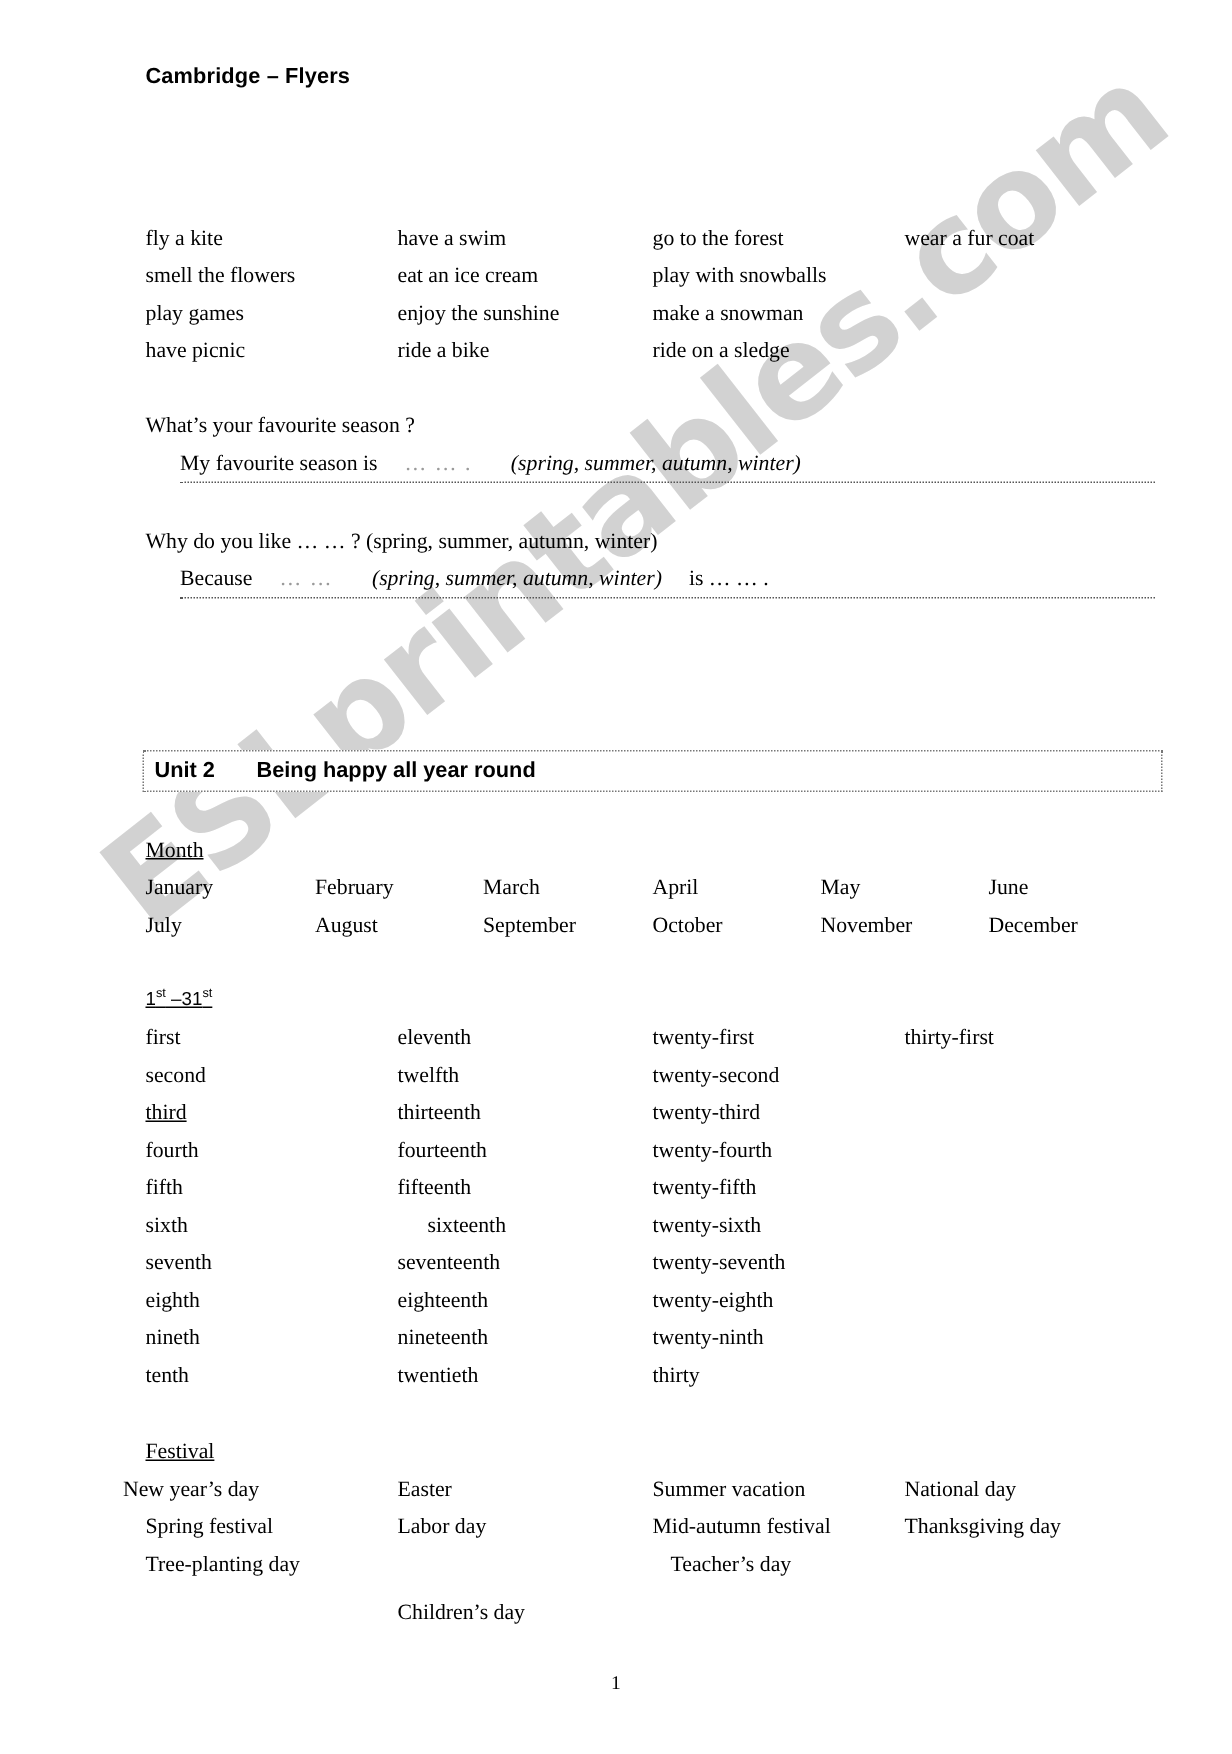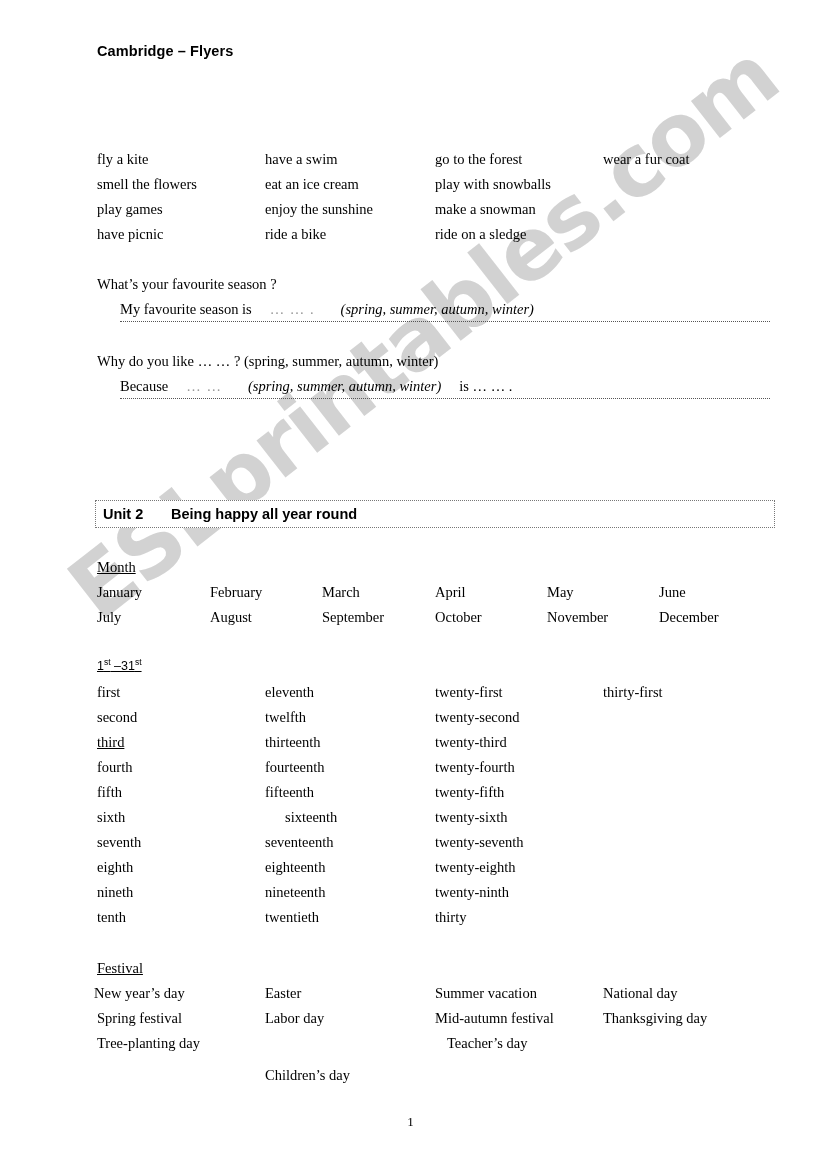--- a/index.html
+++ b/index.html
@@ -246,21 +246,21 @@
   <div class="cell" style="left:435px; top:808px;">twenty-sixth</div>
   <div class="cell" style="left:435px; top:833px;">twenty-seventh</div>
   <div class="cell" style="left:435px; top:858px;">twenty-eighth</div>
   <div class="cell" style="left:435px; top:883px;">twenty-ninth</div>
   <div class="cell" style="left:435px; top:908px;">thirty</div>
 
   <div class="cell" style="left:603px; top:683px;">thirty-first</div>
 
   <div class="sub-head" style="top:959px;">Festival</div>
 
-  <div class="cell" style="left:94px;  top:984px;">New year’s day</div>
+  <div class="cell" style="left:82px;  top:984px;">New year’s day</div>
   <div class="cell" style="left:97px;  top:1009px;">Spring festival</div>
   <div class="cell" style="left:97px;  top:1034px;">Tree-planting day</div>
 
   <div class="cell" style="left:265px; top:984px;">Easter</div>
   <div class="cell" style="left:265px; top:1009px;">Labor day</div>
   <div class="cell" style="left:265px; top:1034px;margin-top:32px;">Children’s day</div>
 
   <div class="cell" style="left:435px; top:984px;">Summer vacation</div>
   <div class="cell" style="left:435px; top:1009px;">Mid-autumn festival</div>
   <div class="cell" style="left:435px; top:1034px;margin-left:12px;">Teacher’s day</div>

